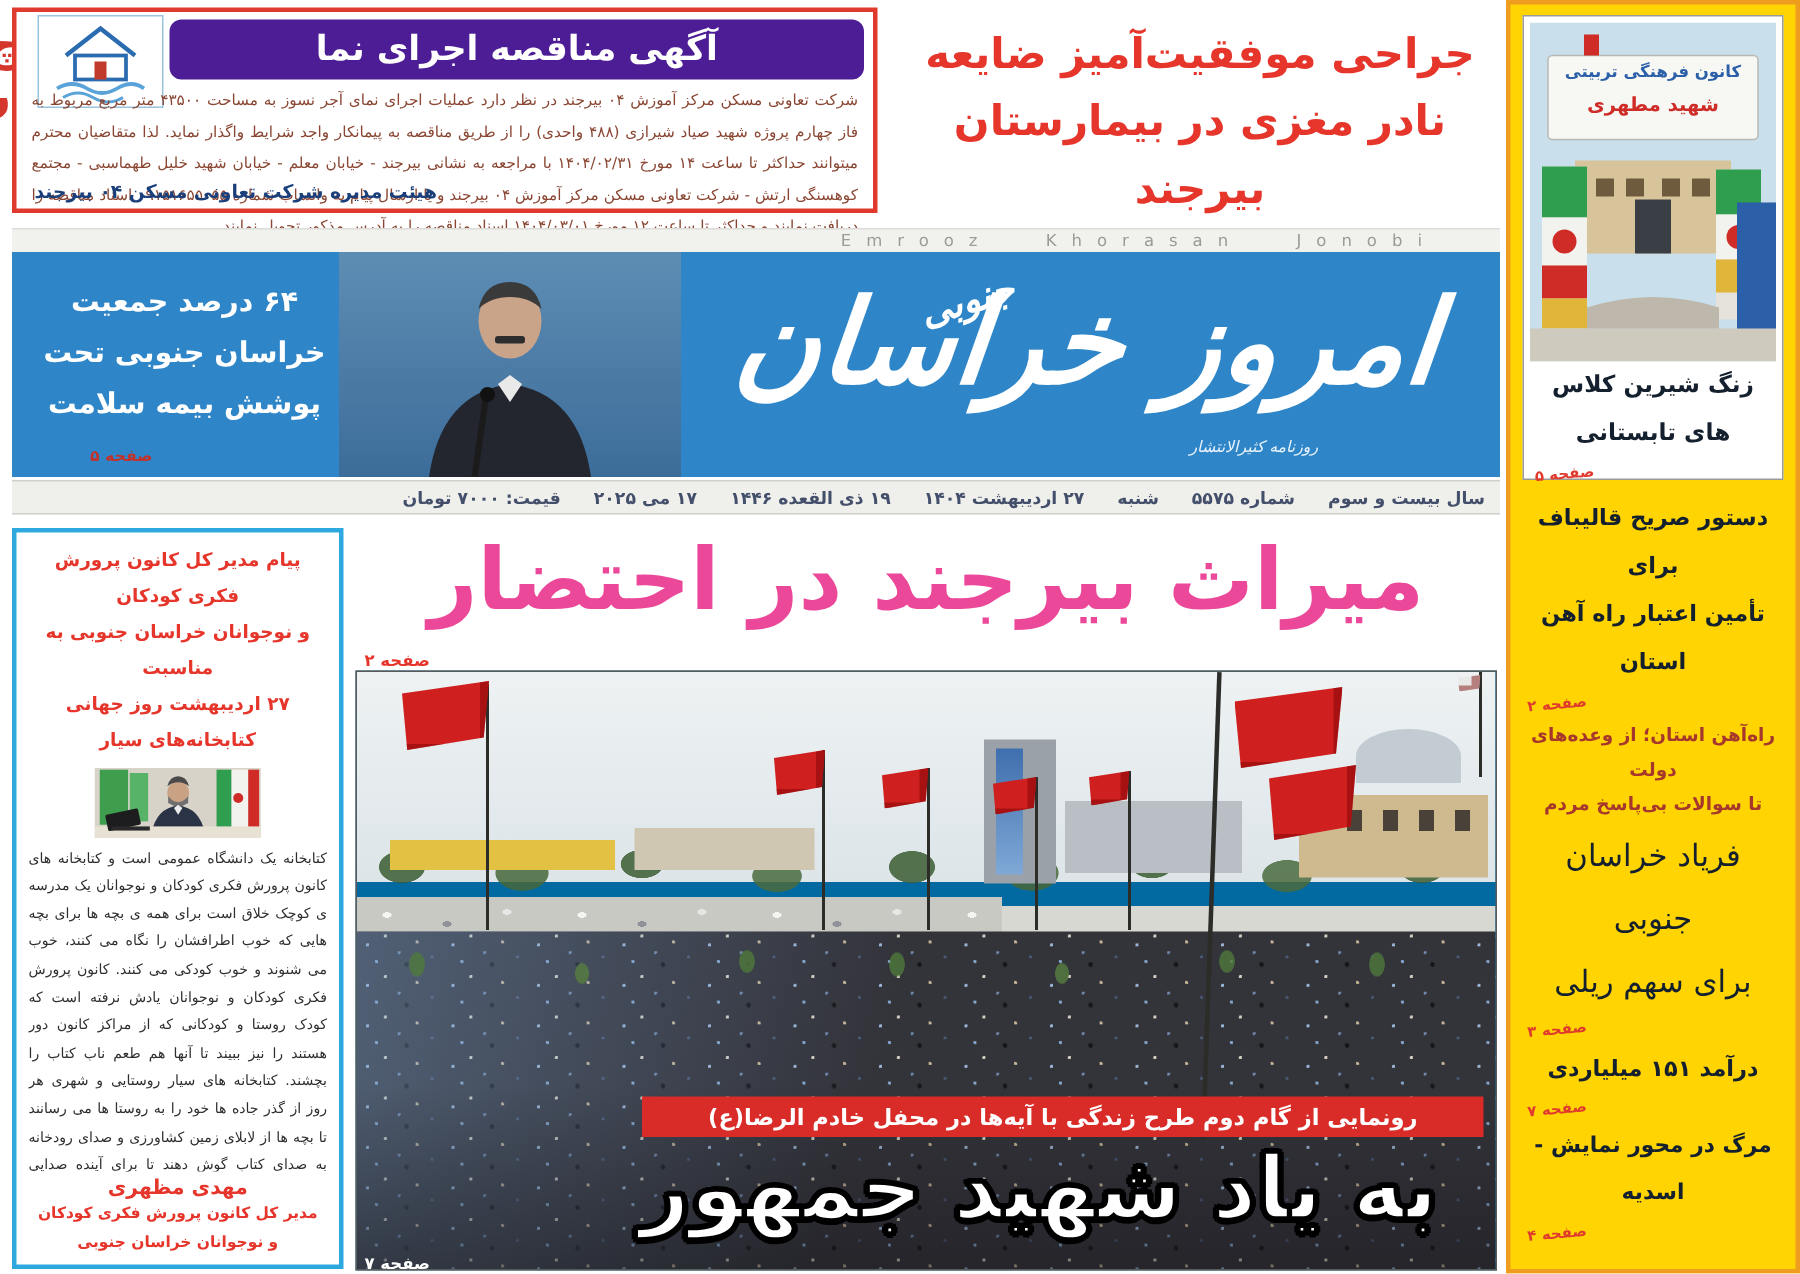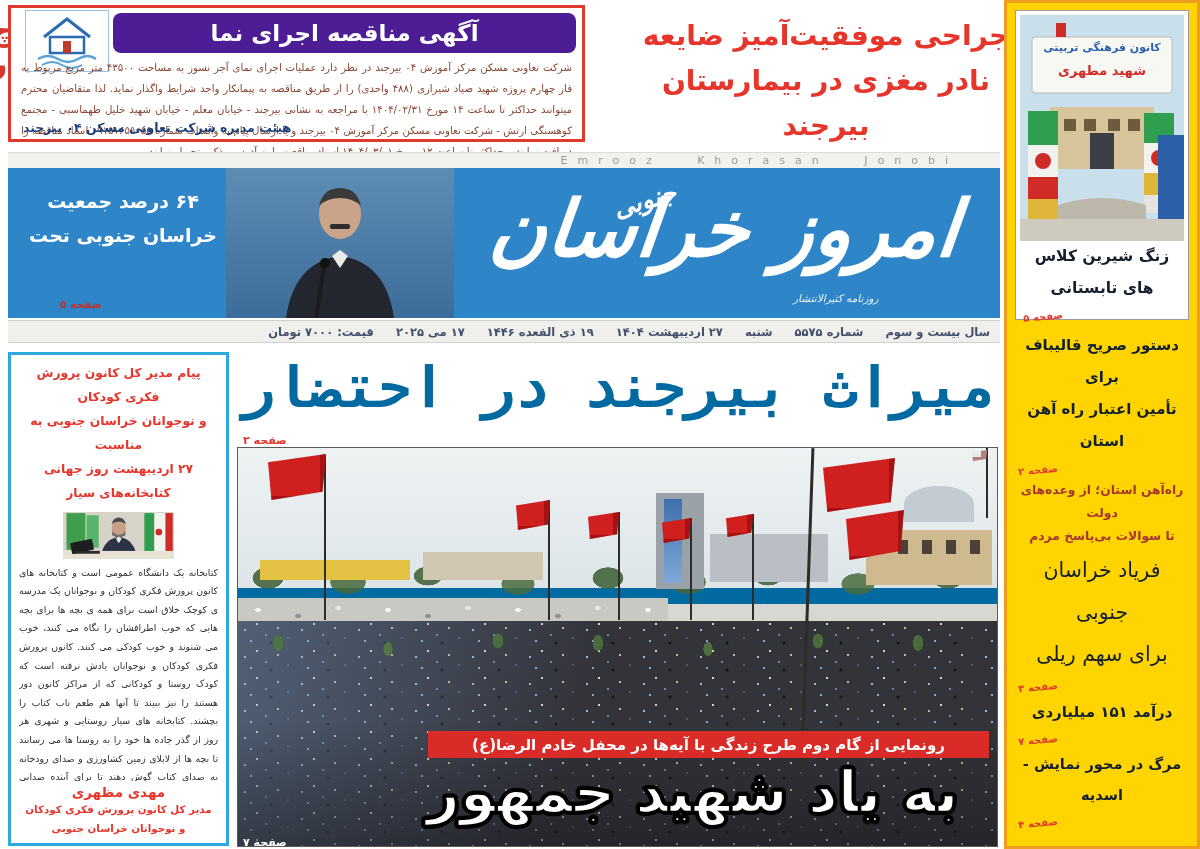--- a/index.html
+++ b/index.html
@@ -16,21 +16,21 @@
 
   
   #tender-box { left:8px; top:5px; width:577px; height:137px; border:3px solid #e0392e; background:#fff; }
   #tender-title { position:absolute; left:102px; right:6px; top:5px; height:40px; background:#4c1d95; border-radius:8px;
     color:#fff; font-weight:800; font-size:23px; display:flex; align-items:center; justify-content:center; }
   #tender-logo { position:absolute; left:14px; top:2px; width:84px; height:62px; background:#fff; border:1px solid #9cc3de; }
   #tender-body { position:absolute; left:10px; right:10px; top:50px; font-size:10.2px; line-height:2.05; color:#8a4632; text-align:justify; }
   #tender-sign { position:absolute; left:12px; bottom:4px; color:#1b3f7a; font-weight:800; font-size:12.5px; }
 
   
-  #top-story { left:626px; top:14px; width:400px; }
+  #top-story { left:600px; top:14px; width:400px; }
   #top-story .line { display:block; text-align:center; color:#e6352b; font-weight:800; font-size:28px; line-height:1.6; }
   #top-story .ref { display:block; text-align:left; padding-left:16px; margin-top:8px; color:#e6352b; font-weight:700; font-size:11px; }
 
   
   #latin-strip { left:8px; top:152px; width:992px; height:16px; background:#f1f1ee; border-top:1px solid #dcdcd8;
     display:flex; justify-content:flex-end; align-items:center; padding-right:42px; direction:ltr;
     color:#9b9b97; font-size:11px; letter-spacing:10px; word-spacing:22px; }
 
   
   #banner { left:8px; top:168px; width:992px; height:150px; background:#2e86c8; overflow:hidden; }
@@ -43,21 +43,21 @@
     font-size:78px; font-weight:800; font-style:italic; letter-spacing:-3px; line-height:1; transform:skewX(-6deg); white-space:nowrap; }
   #masthead-suffix { position:absolute; left:150px; top:18px; color:#fff; font-size:25px; font-weight:800; font-style:italic; transform:rotate(-16deg); }
   #masthead-subtitle { position:absolute; left:330px; top:124px; color:#eaf3fb; font-size:10.5px; font-style:italic; }
 
   
   #dateline { left:8px; top:320px; width:992px; height:23px; background:#efefec; border-top:1px solid #d0d0cc; border-bottom:1px solid #d0d0cc;
     display:flex; align-items:center; gap:22px; padding-right:10px; color:#44506b; font-size:11.5px; font-weight:600; white-space:nowrap; }
 
   
   #lead { left:237px; top:350px; width:761px; height:97px; }
-  #lead-headline { text-align:center; font-size:57px; font-weight:900; color:#0369a1; letter-spacing:-1px; margin-top:4px;font-family:Liberation Mono, monospace; }
+  #lead-headline { text-align:center; font-size:57px; font-weight:900; color:#ec4899; letter-spacing:-1px; margin-top:4px; }
   #lead-ref { position:absolute; left:6px; bottom:0; color:#e6352b; font-weight:700; font-size:11px; }
 
   
   #main-photo { left:237px; top:447px; width:761px; height:400px; border:1px solid #5a5a58; overflow:hidden; background:#0369a1; }
   .sky { position:absolute; left:0; top:0; right:0; height:140px; background:linear-gradient(#eef2f3,#dde5e9); }
   .treeline { position:absolute; left:0; top:100px; right:0; height:62px;
      background-image:radial-gradient(26px 18px at 30px 30px,#3c5d33 58%,transparent 60%),
                       radial-gradient(30px 20px at 110px 34px,#46683a 58%,transparent 60%),
                       radial-gradient(24px 16px at 190px 28px,#3c5d33 58%,transparent 60%),
                       radial-gradient(28px 18px at 280px 36px,#4a6c3e 58%,transparent 60%);
@@ -144,20 +144,21 @@
   <span class="line">نادر مغزی در بیمارستان بیرجند</span>
   <span class="ref">صفحه ۴</span>
 </div>
 
 <div id="latin-strip" class="abs">Emrooz Khorasan Jonobi</div>
 
 <div id="banner" class="abs">
   <div id="banner-story">
     <span class="line">۶۴ درصد جمعیت</span>
     <span class="line">خراسان جنوبی تحت</span>
+    <span class="line">پوشش بیمه سلامت</span>
   </div>
   <span id="banner-page-ref">صفحه ۵</span>
   <div id="banner-photo">
     <svg width="228" height="150" viewBox="0 0 228 150">
       <rect width="228" height="150" fill="#4a7ba6"></rect>
       <rect width="228" height="150" fill="url(#g0)"></rect>
       <defs>
           <linearGradient id="g0" x1="0" y1="0" x2="0" y2="1">
         <stop offset="0" stop-color="#5e8db4"></stop>
             <stop offset="1" stop-color="#3c6c99"></stop>

